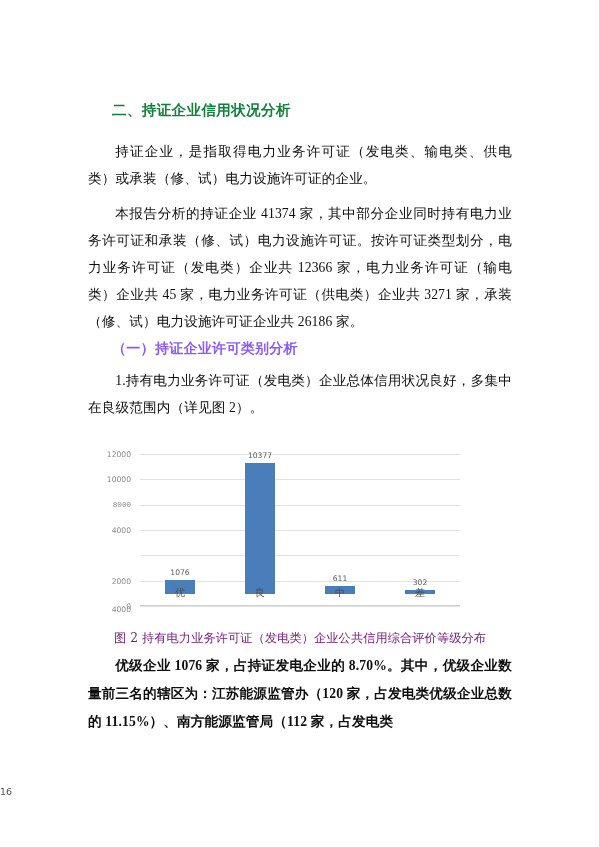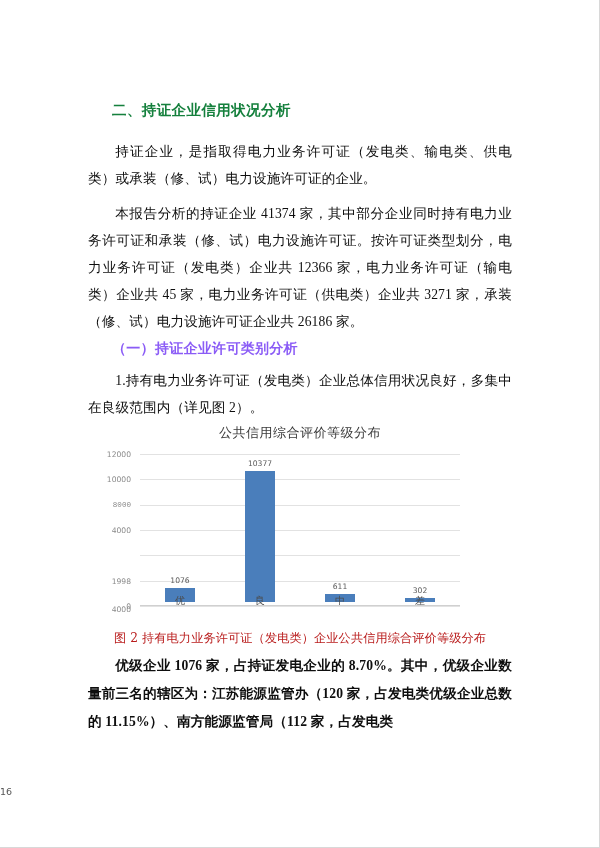--- a/index.html
+++ b/index.html
@@ -124,21 +124,21 @@
   }
   .bars {
     position: absolute;
     left: 0;
     top: 0;
     width: 320px;
     height: 152px;
   }
   .barcell {
     position: absolute;
-    bottom: 4px;
+    bottom: 12px;
     height: 164px;
   }
   .bar {
     position: absolute;
     bottom: 0;
     left: 50%;
     transform: translateX(-50%);
     width: 30px;
     background: #4a7ebb;
   }
@@ -169,21 +169,21 @@
     height: 1px;
     background: #d0d0d0;
   }
   .fig-caption {
     position: absolute;
     left: 0;
     top: 630px;
     width: 424px;
     text-align: center;
     font-size: 12.2px;
-    color: #b91c1c;
+    color: #701a75;
     letter-spacing: 0.1px;
     white-space: nowrap;
   }
 
   
   .page-number {
     position: absolute;
     left: 0;
     top: 786px;
     width: 600px;
@@ -202,34 +202,33 @@
 
     <p class="para para-1">持证企业，是指取得电力业务许可证（发电类、输电类、供电类）或承装（修、试）电力设施许可证的企业。</p>
 
     <p class="para para-2">本报告分析的持证企业 41374 家，其中部分企业同时持有电力业务许可证和承装（修、试）电力设施许可证。按许可证类型划分，电力业务许可证（发电类）企业共 12366 家，电力业务许可证（输电类）企业共 45 家，电力业务许可证（供电类）企业共 3271 家，承装（修、试）电力设施许可证企业共 26186 家。</p>
 
     <h3 class="h-sub">（一）持证企业许可类别分析</h3>
 
     <p class="para para-3">1.持有电力业务许可证（发电类）企业总体信用状况良好，多集中在良级范围内（详见图 2）。</p>
 
     <div class="figure">
-      <div class="chart-title">公共信用综合评价等级分布</div>
       <div class="plot">
         <div id="grid-layer">
             <div class="gridline" style="top: 152px;"></div>
             <div class="gridline" style="top: 126.667px;"></div>
             <div class="gridline" style="top: 101.333px;"></div>
             <div class="gridline" style="top: 76px;"></div>
             <div class="gridline" style="top: 50.6667px;"></div>
             <div class="gridline" style="top: 25.3333px;"></div>
             <div class="gridline" style="top: 0px;"></div>
           </div>
         <div id="ytick-layer">
             <div class="ytick" style="top: 152px;">0</div>
-            <div class="ytick" style="top: 126.667px;">1998</div>
+            <div class="ytick" style="top: 126.667px;">2000</div>
             <div class="ytick" style="top: 111px; margin-top: 44px;">4000</div>
             <div class="ytick" style="top: 76px;">4000</div>
             <div class="ytick" style="top: 50.6667px; font-family: Liberation Mono, monospace;">8000</div>
             <div class="ytick" style="top: 25.3333px;">10000</div>
             <div class="ytick" style="top: 0px;">12000</div>
           </div>
         <div class="bars" id="bar-layer">
             <div class="barcell" style="left: 0px; width: 80px;">
               <div class="bar" style="height: 13.6293px; background: rgb(74, 126, 187);"></div>
               <div class="bar-label" style="bottom: 16.6293px;">1076</div>

